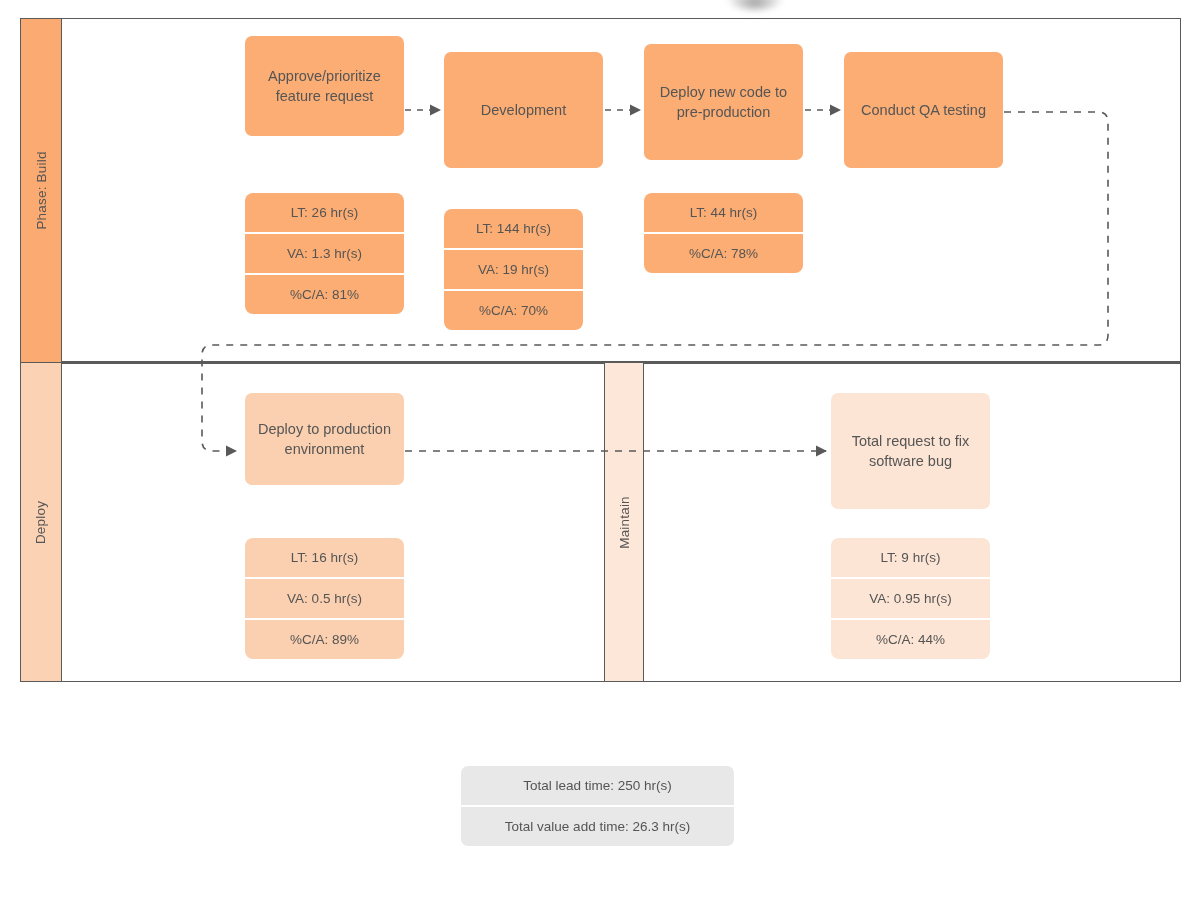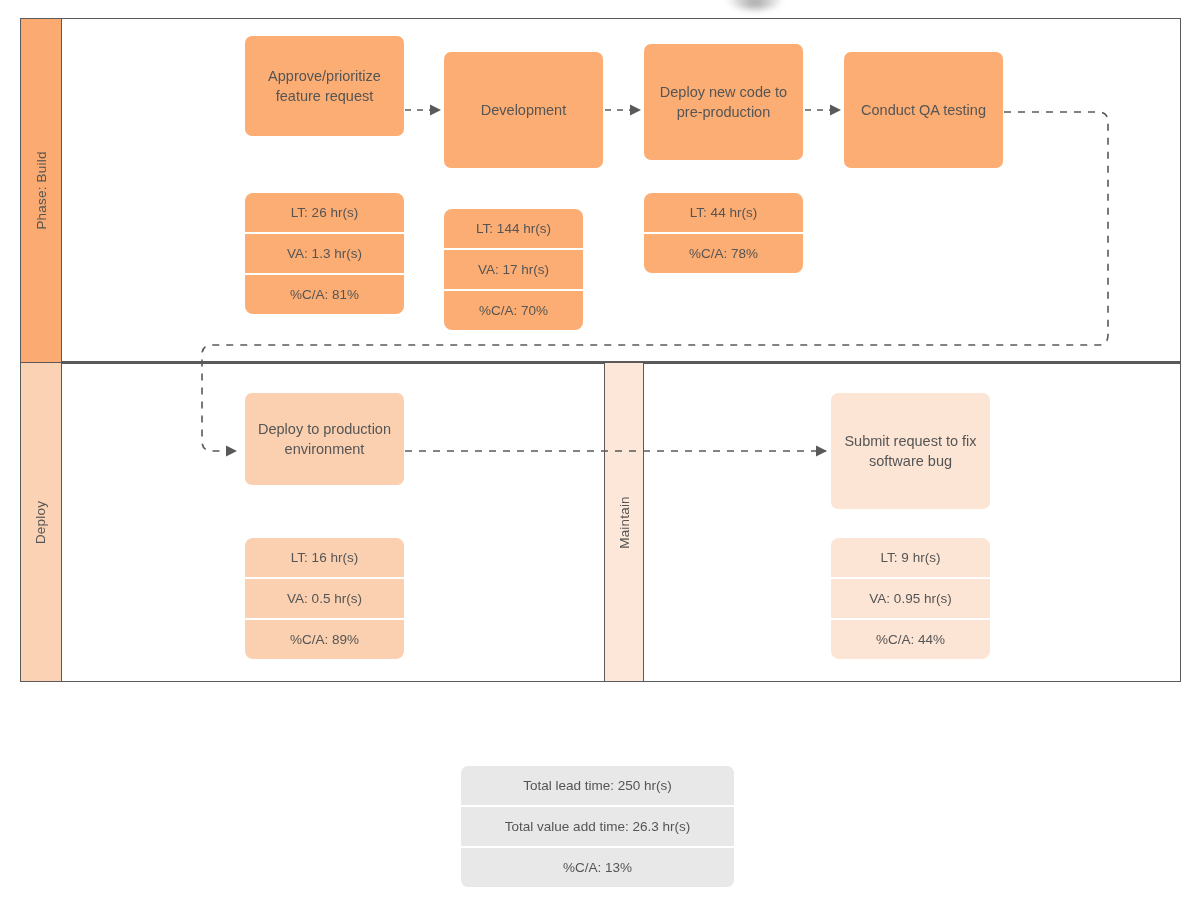--- a/index.html
+++ b/index.html
@@ -206,21 +206,21 @@
     <div class="m-row">LT:  26 hr(s)</div>
     <div class="m-row">VA:  1.3 hr(s)</div>
     <div class="m-row">%C/A: 81%</div>
   </div>
 
   <div class="proc build" style="left:444px; top:52px; width:159px; height:116px;justify-content:center;">
     <span>Development</span>
   </div>
   <div class="metrics build" style="left:444px; top:193px; width:139px;margin-top:16px;">
     <div class="m-row">LT:  144 hr(s)</div>
-    <div class="m-row">VA:  17 hr(s)</div>
+    <div class="m-row">VA:  19 hr(s)</div>
     <div class="m-row">%C/A: 70%</div>
   </div>
 
   <div class="proc build" style="left:644px; top:44px; width:159px; height:116px;">
     <span>Deploy new code to pre-production</span>
   </div>
   <div class="metrics build" style="left:644px; top:193px; width:159px;">
     <div class="m-row">LT:  44 hr(s)</div>
     <div class="m-row">%C/A: 78%</div>
   </div>
@@ -232,27 +232,26 @@
   <div class="proc deploy" style="left:245px; top:393px; width:159px; height:92px;">
     <span>Deploy to production environment</span>
   </div>
   <div class="metrics deploy" style="left:245px; top:538px; width:159px;">
     <div class="m-row">LT:  16 hr(s)</div>
     <div class="m-row">VA:  0.5 hr(s)</div>
     <div class="m-row">%C/A: 89%</div>
   </div>
 
   <div class="proc maintain" style="left:831px; top:393px; width:159px; height:116px;">
-    <span>Submit request to fix software bug</span>
+    <span>Total request to fix software bug</span>
   </div>
   <div class="metrics maintain" style="left:831px; top:538px; width:159px;">
     <div class="m-row">LT:  9 hr(s)</div>
     <div class="m-row">VA:  0.95 hr(s)</div>
     <div class="m-row">%C/A: 44%</div>
   </div>
 
   <div class="summary">
     <div class="s-row">Total lead time:  250 hr(s)</div>
     <div class="s-row">Total value add time: 26.3 hr(s)</div>
-    <div class="s-row">%C/A: 13%</div>
   </div>
 
 </div>
 
 </body></html>

